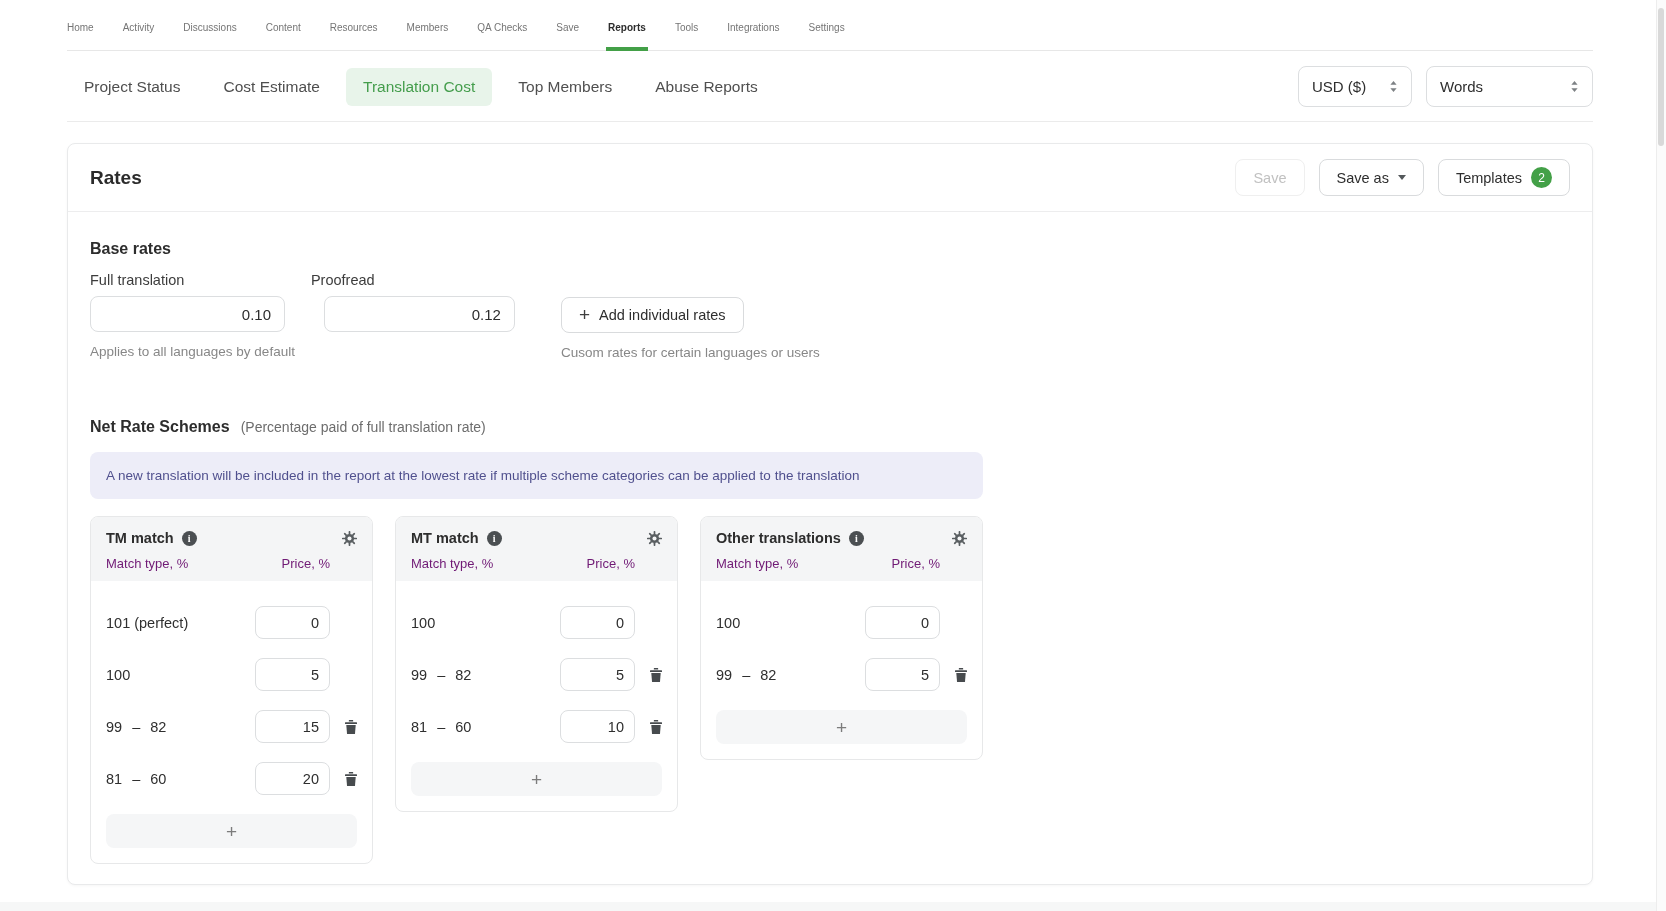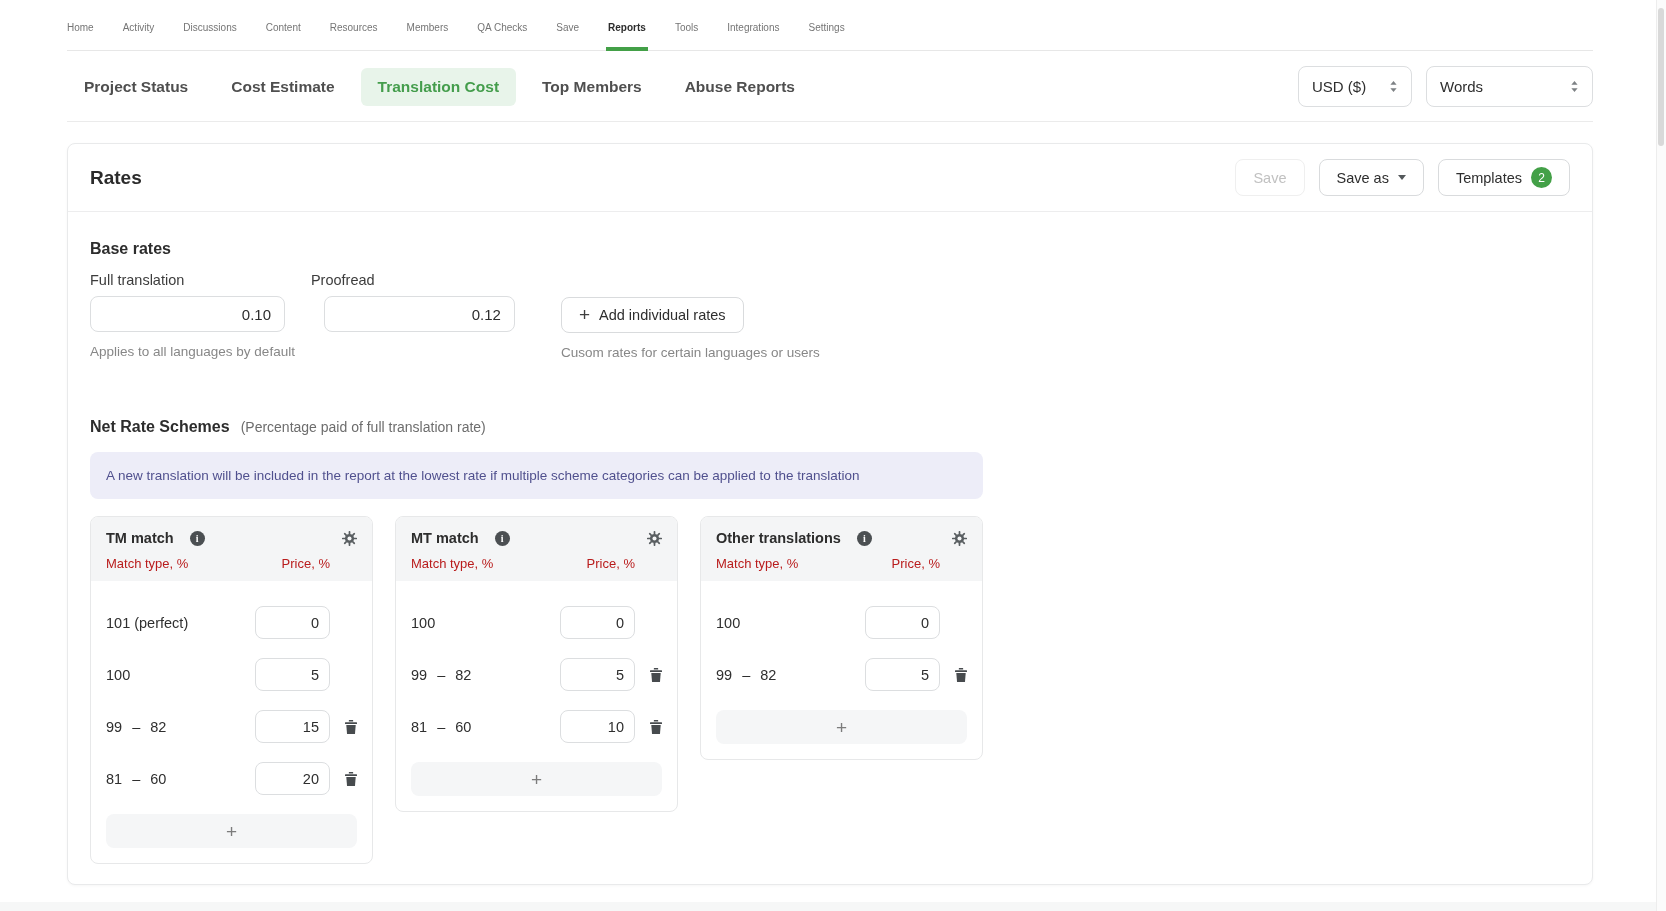--- a/index.html
+++ b/index.html
@@ -7,21 +7,21 @@
   .page{width:1526px;margin-left:67px;position:relative;}
 
   
   .topnav{display:flex;gap:29px;padding-top:22px;border-bottom:1px solid #e7e7e7;}
   .nav-item{font-size:10px;color:#757575;padding-bottom:17px;position:relative;cursor:pointer;white-space:nowrap;}
   .nav-item.active{color:#2d2d2d;font-weight:700;}
   .nav-item.active::after{content:"";position:absolute;left:-2px;right:-2px;bottom:-1px;height:4px;background:#43a047;}
 
   
   .subbar{display:flex;align-items:center;border-bottom:1px solid #ebebeb;padding:15px 0 14px;}
-  .tabs{display:flex;gap:9px;font-weight:bold;}
+  .tabs{display:flex;gap:9px;}
   .subtab{font-size:15.5px;color:#4f4f4f;padding:10px 17px;border-radius:6px;cursor:pointer;white-space:nowrap;}
   .subtab.active{background:#e8f4ea;color:#449d4c;}
   .spacer{flex:1;}
   .select{display:flex;align-items:center;justify-content:space-between;border:1px solid #dcdee0;
     border-radius:8px;height:41px;padding:0 13px;font-size:15px;color:#2e2e2e;cursor:pointer;box-sizing:border-box;background:#fff;}
   .select.currency{width:114px;margin-right:14px;}
   .select.unit{width:167px;}
   .updown{display:flex;margin-left:8px;}
 
   
@@ -54,27 +54,27 @@
 
   .nrs{margin-top:58px;}
   .nrs-head{display:flex;align-items:baseline;}
   .nrs-sub{font-size:14px;color:#6d6d6d;margin-left:11px;}
   .schemes{width:893px;}
   .banner{margin-top:16px;background:#ededf8;color:#50508e;font-size:13.5px;border-radius:8px;
     padding:16px 16px;}
   .cards{display:flex;gap:22px;margin-top:17px;align-items:flex-start;}
   .scard{flex:1;border:1px solid #e7e8e9;border-radius:8px;overflow:hidden;background:#fff;}
   .scard-head{background:#f4f5f6;padding:13px 15px 10px;}
-  .scard-title-row{display:flex;align-items:center;gap:16px;}
+  .scard-title-row{display:flex;align-items:center;gap:8px;}
   .scard-title{font-size:14.5px;font-weight:700;color:#2d2d2d;}
   .info-icon{width:15px;height:15px;border-radius:50%;background:#4b4f52;color:#fff;font-size:10px;
     font-weight:700;display:inline-flex;align-items:center;justify-content:center;cursor:pointer;
     font-family:"Liberation Serif",serif;}
   .gear-btn{margin-left:auto;cursor:pointer;display:flex;}
-  .cols{display:flex;align-items:center;margin-top:10px;font-size:13px;color:#b91c1c;}
+  .cols{display:flex;align-items:center;margin-top:10px;font-size:13px;color:#701a75;}
   .col-match{flex:1;}
   .col-price{width:75px;text-align:right;}
   .slot{width:27px;display:flex;justify-content:flex-end;align-items:center;}
   .scard-body{padding:6px 15px 15px;}
   .row{display:flex;align-items:center;margin-top:19px;}
   .row:first-child{}
   .row .label{flex:1;font-size:14.5px;color:#2f2f2f;}
   .row .label.range{word-spacing:6px;}
   .price-input{box-sizing:border-box;width:75px;height:33px;border:1px solid #dcdee0;border-radius:8px;
     text-align:right;padding:0 10px;font-size:14.5px;color:#2e2e2e;font-family:"Liberation Sans",sans-serif;}

